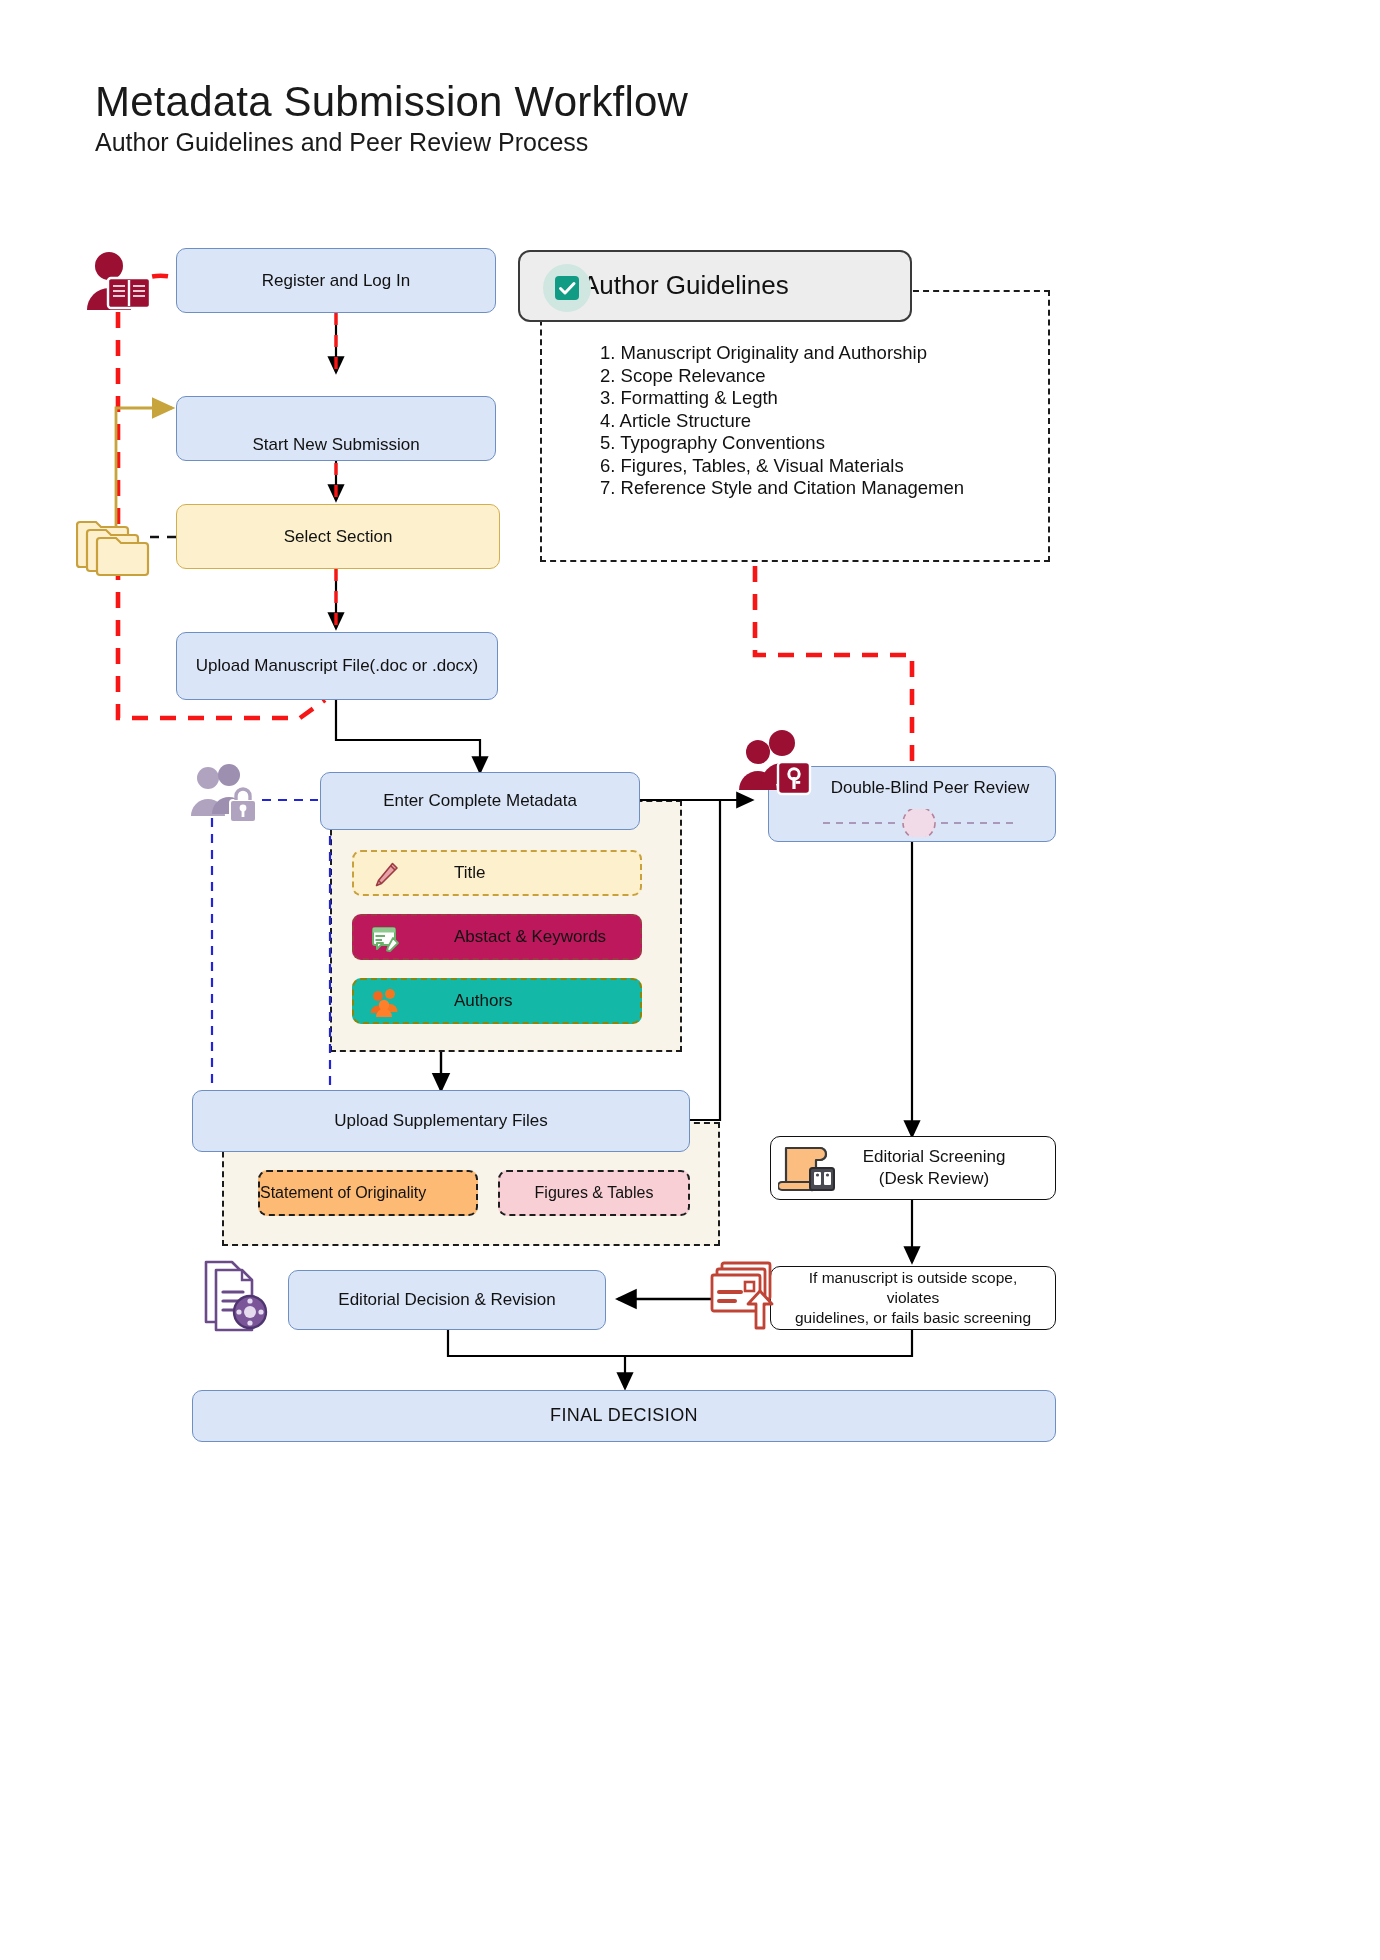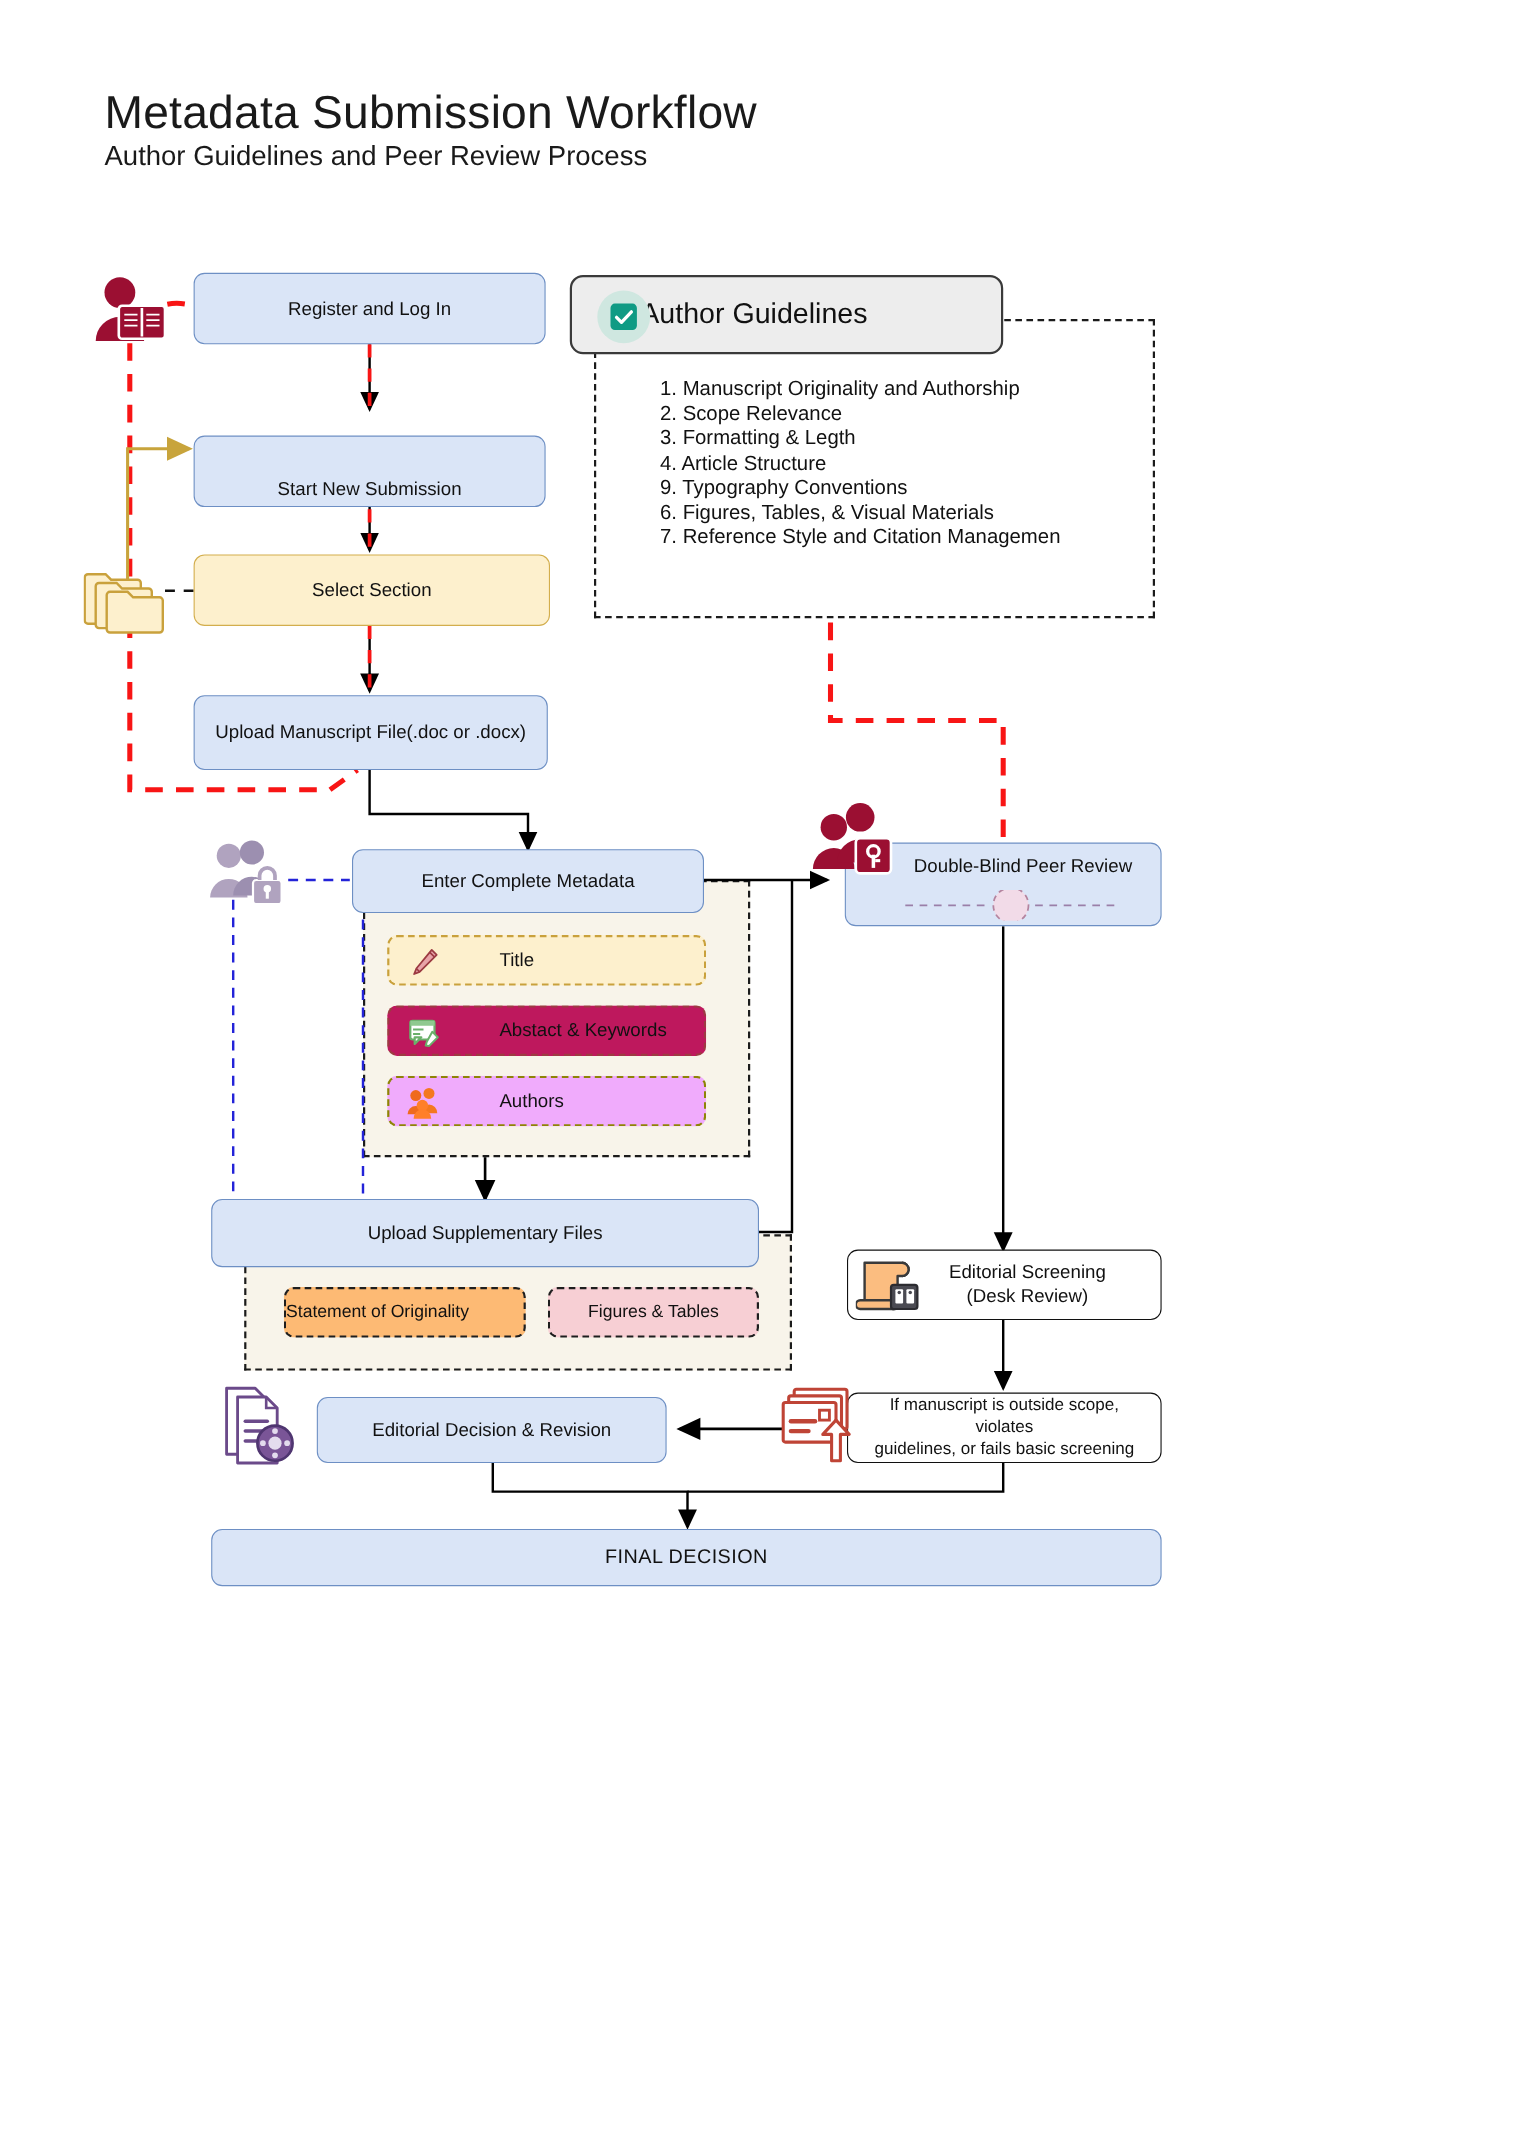--- a/index.html
+++ b/index.html
@@ -63,21 +63,21 @@
     position: absolute;
     display: flex; align-items: center;
     border-radius: 9px;
     font-size: 17px;
     padding-left: 14px;
     z-index: 6;
   }
   .pill .pill-label { margin-left: 14px; }
   .pill.title-pill   { background: #fdf0cd; border: 2.2px dashed #c9a13c; }
   .pill.abstract-pill{ background: #be185d; border: 2.2px dashed #9c3b42; }
-  .pill.authors-pill { background: #f0abfc; border: 2.2px dashed #8e8405; }
+  .pill.authors-pill { background: #14b8a6; border: 2.2px dashed #8e8405; }
   .pill.orig-pill    { background: #fdba74; border: 2.2px dashed #1e1e1e;
                        justify-content: flex-start; padding-left: 0; font-size: 16px; }
   .pill.figs-pill    { background: #f7cfd4; border: 2.2px dashed #1e1e1e;
                        justify-content: center; padding-left: 0; font-size: 16px; }
 
   
   .group-box {
     position: absolute;
     border: 2.4px dashed #1b1b1b;
     background: transparent;
@@ -196,21 +196,21 @@
       </svg>
     </span>
     <span class="gl-title">Author Guidelines</span>
   </div>
 
   <div class="guidelines-list" style="left:600px; top:342px; width:440px;">
     <div>1. Manuscript Originality and Authorship</div>
     <div>2. Scope Relevance</div>
     <div>3. Formatting &amp; Legth</div>
     <div>4. Article Structure</div>
-    <div>9. Typography Conventions</div>
+    <div>5. Typography Conventions</div>
     <div>6. Figures, Tables, &amp; Visual Materials</div>
     <div>7. Reference Style and Citation Managemen</div>
   </div>
 
   <div class="group-box tint" style="left:330px; top:800px; width:352px; height:252px;"></div>
 
   <div class="node blue" style="left:320px; top:772px; width:320px; height:58px;">
     <span>Enter Complete Metadata</span>
   </div>
 

